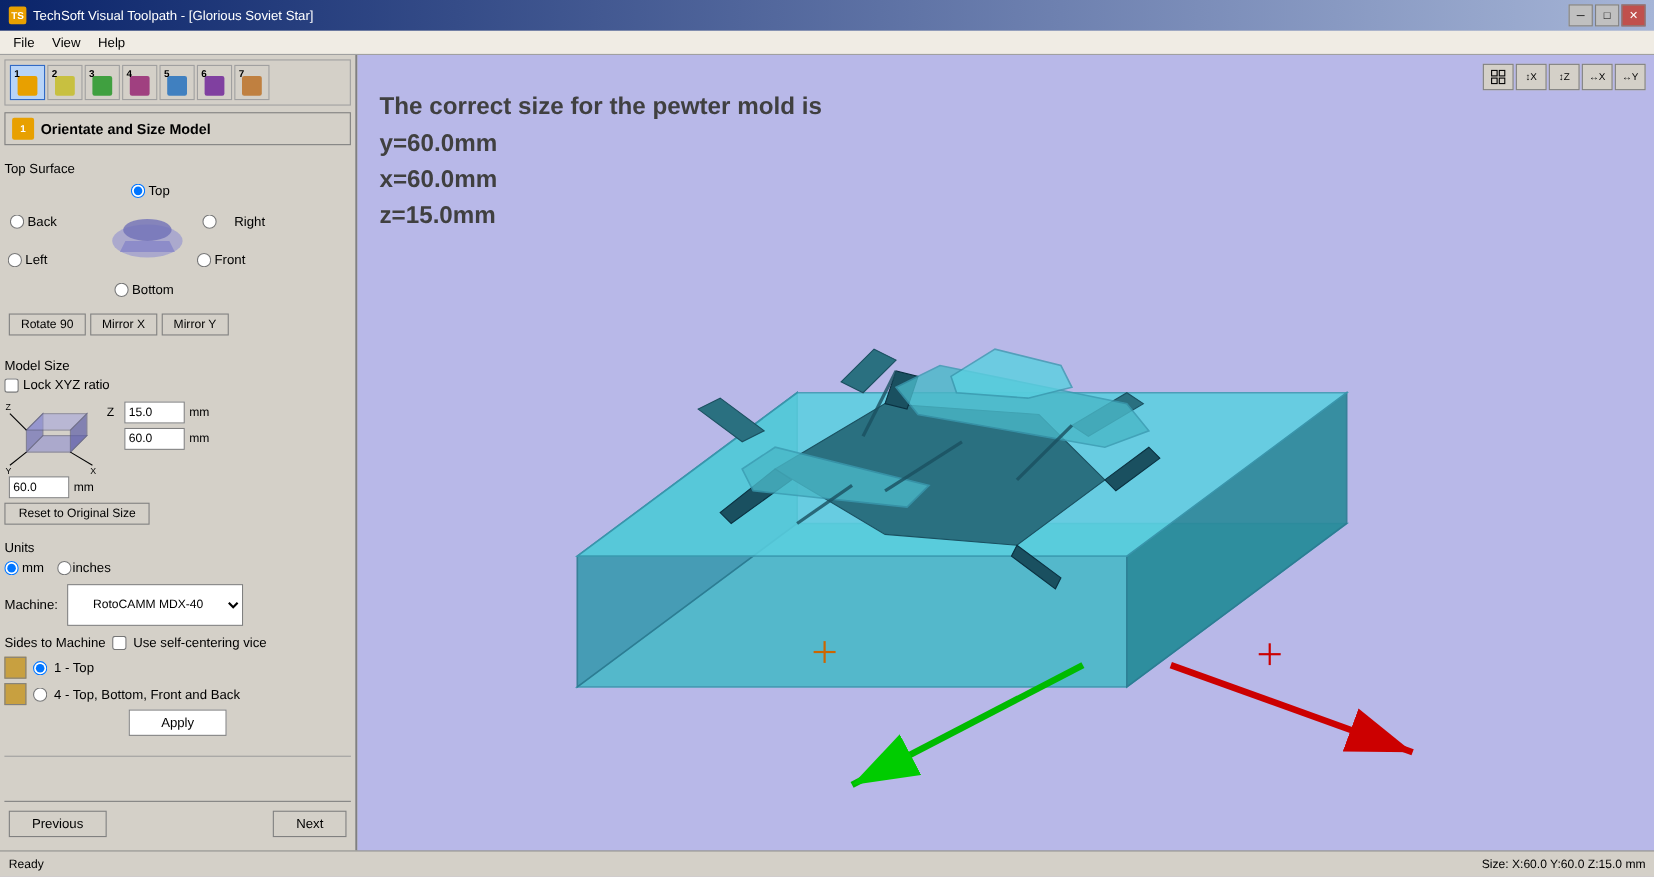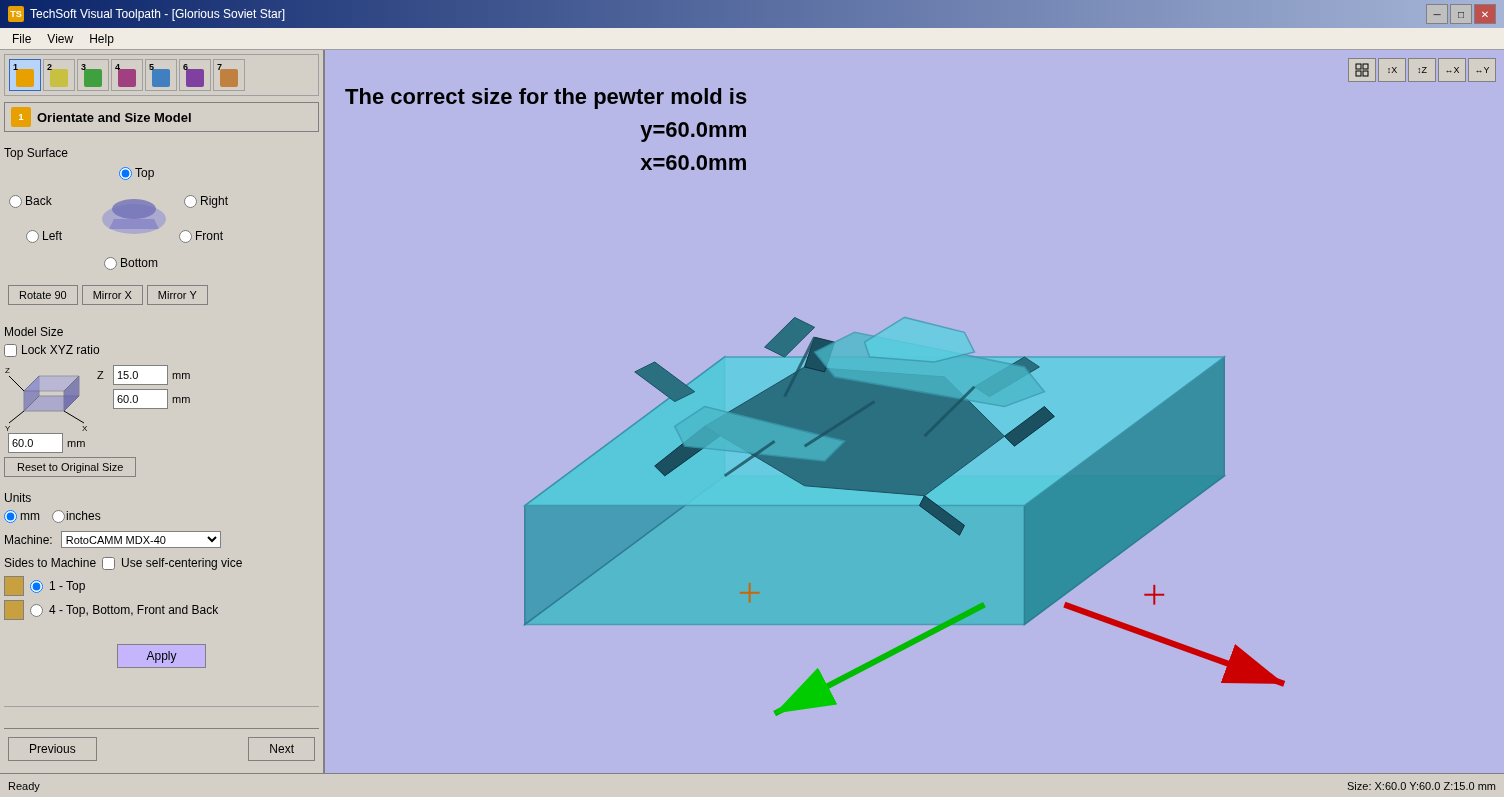--- a/index.html
+++ b/index.html
@@ -94,37 +94,37 @@
       margin-top: 4px;
     }
 
     
     .units-section { margin-bottom: 8px; }
     .units-row { display: flex; gap: 12px; align-items: center; }
 
     
     .machine-section { margin-bottom: 8px; }
     .machine-row { display: flex; align-items: center; gap: 8px; }
-    .machine-select { width: 160px; height: 17px; border: 1px solid #808080; font-size: 11px; background: white; }
+    .machine-select { width: 160px; height: 38px; border: 1px solid #808080; font-size: 11px; background: white; text-align: center; }
 
     
     .sides-section { margin-bottom: 8px; }
     .sides-header { display: flex; align-items: center; gap: 6px; margin-bottom: 6px; }
     .sides-options { display: flex; flex-direction: column; gap: 4px; }
     .side-option { display: flex; align-items: center; gap: 6px; }
 
     
     .apply-btn {
       padding: 4px 28px;
-      background: #c4b5fd;
+      background: #ffffff;
       border: 1px solid #808080;
       cursor: pointer;
       font-size: 12px;
       display: block;
-      margin: 24px auto;
+      margin: 4px auto;
     }
 
     
     .nav-section {
       display: flex;
       justify-content: space-between;
       padding: 8px 4px;
       border-top: 1px solid #808080;
       margin-top: auto;
     }
@@ -143,23 +143,22 @@
       position: relative;
       overflow: hidden;
     }
 
     .info-text {
       position: absolute;
       top: 30px;
       left: 20px;
       font-size: 22px;
       font-weight: bold;
-      color: #000000;
+      color: #404040;
       line-height: 1.5;
-      text-align: right;
     }
 
     
     .viewport-toolbar {
       position: absolute;
       top: 8px;
       right: 8px;
       display: flex;
       gap: 2px;
     }
@@ -284,26 +283,26 @@
         <div style="position:absolute; top:2px; left:115px; display:flex; align-items:center; gap:3px;">
           <input type="radio" name="surface" checked="" style="">
           <label>Top</label>
         </div>
 
         <div style="position:absolute; top:30px; left:5px; display:flex; align-items:center; gap:3px;">
           <input type="radio" name="surface" style="">
           <label>Back</label>
         </div>
 
-        <div style="position:absolute; top:30px; left:180px; display:flex; align-items:center; gap:3px;">
+        <div style="position:absolute; top:30px; left:180px; display:flex; align-items:center; gap:16px;">
           <input type="radio" name="surface" style="">
           <label>Right</label>
         </div>
 
-        <div style="position:absolute; top:65px; left:22px; display:flex; align-items:center; gap:3px;">
+        <div style="position:absolute; top:65px; left:3px; display:flex; align-items:center; gap:3px;">
           <input type="radio" name="surface" style="">
           <label>Left</label>
         </div>
 
         <div style="position:absolute; top:65px; left:175px; display:flex; align-items:center; gap:3px;">
           <input type="radio" name="surface" style="">
           <label>Front</label>
         </div>
 
         <div style="position:absolute; top:92px; left:100px; display:flex; align-items:center; gap:3px;">
@@ -444,20 +443,21 @@
       <div class="vp-tool-btn" style="font-size:9px;">↕X</div>
       <div class="vp-tool-btn" style="font-size:9px;">↕Z</div>
       <div class="vp-tool-btn" style="font-size:9px;">↔X</div>
       <div class="vp-tool-btn" style="font-size:9px;">↔Y</div>
     </div>
 
     <div class="info-text">
       <div>The correct size for the pewter mold is</div>
       <div>y=60.0mm</div>
       <div>x=60.0mm</div>
+      <div>z=15.0mm</div>
     </div>
 
     <svg width="100%" height="100%" viewBox="0 0 1180 730" preserveAspectRatio="none" style="position:absolute;top:0;left:0;">
 
       <polygon points="200,580 700,580 900,430 400,430" fill="#4ab8c8" stroke="#3a9ab0" stroke-width="1.5" opacity="0.9"></polygon>
 
       <polygon points="200,580 200,460 400,310 400,430" fill="#3a9ab0" stroke="#2a7a90" stroke-width="1.5" opacity="0.9"></polygon>
 
       <polygon points="700,580 900,430 900,310 700,460" fill="#2a8a9a" stroke="#2a7a90" stroke-width="1.5" opacity="0.9"></polygon>
 

